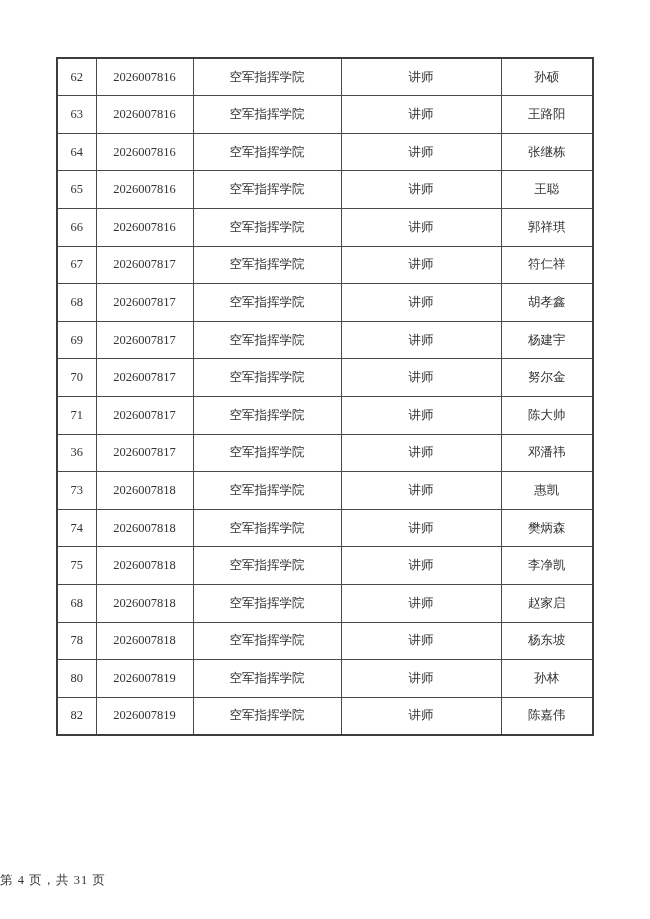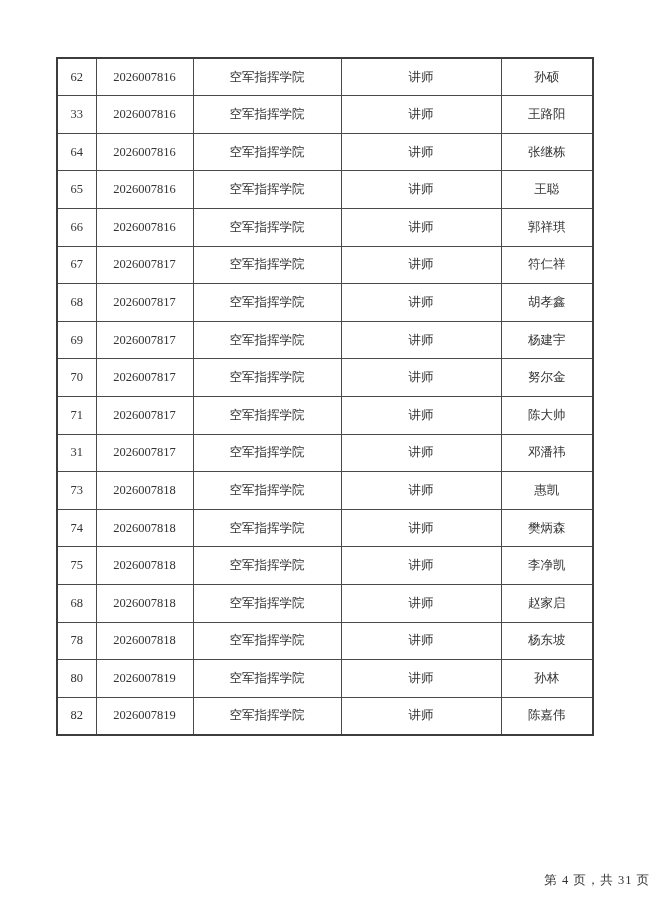--- a/index.html
+++ b/index.html
@@ -36,21 +36,21 @@
     white-space: nowrap;
   }
   table.roster tr {
     height: 37.62px;
   }
   .footer {
     position: absolute;
     left: 0;
     right: 0;
     top: 872px;
-    text-align: right;
+    text-align: left;
     font-size: 12.5px;
     letter-spacing: 1px;
     color: #333333;
   }
 </style>
 </head>
 <body>
 
 <div class="page">
 
@@ -64,21 +64,21 @@
     </colgroup>
     <tbody>
         <tr>
           <td>62</td>
           <td>2026007816</td>
           <td>空军指挥学院</td>
           <td>讲师</td>
           <td>孙硕</td>
         </tr>
         <tr>
-          <td>33</td>
+          <td>63</td>
           <td>2026007816</td>
           <td>空军指挥学院</td>
           <td>讲师</td>
           <td>王路阳</td>
         </tr>
         <tr>
           <td>64</td>
           <td>2026007816</td>
           <td>空军指挥学院</td>
           <td>讲师</td>
@@ -127,21 +127,21 @@
           <td>努尔金</td>
         </tr>
         <tr>
           <td>71</td>
           <td>2026007817</td>
           <td>空军指挥学院</td>
           <td>讲师</td>
           <td>陈大帅</td>
         </tr>
         <tr>
-          <td>31</td>
+          <td>36</td>
           <td>2026007817</td>
           <td>空军指挥学院</td>
           <td>讲师</td>
           <td>邓潘祎</td>
         </tr>
         <tr>
           <td>73</td>
           <td>2026007818</td>
           <td>空军指挥学院</td>
           <td>讲师</td>

